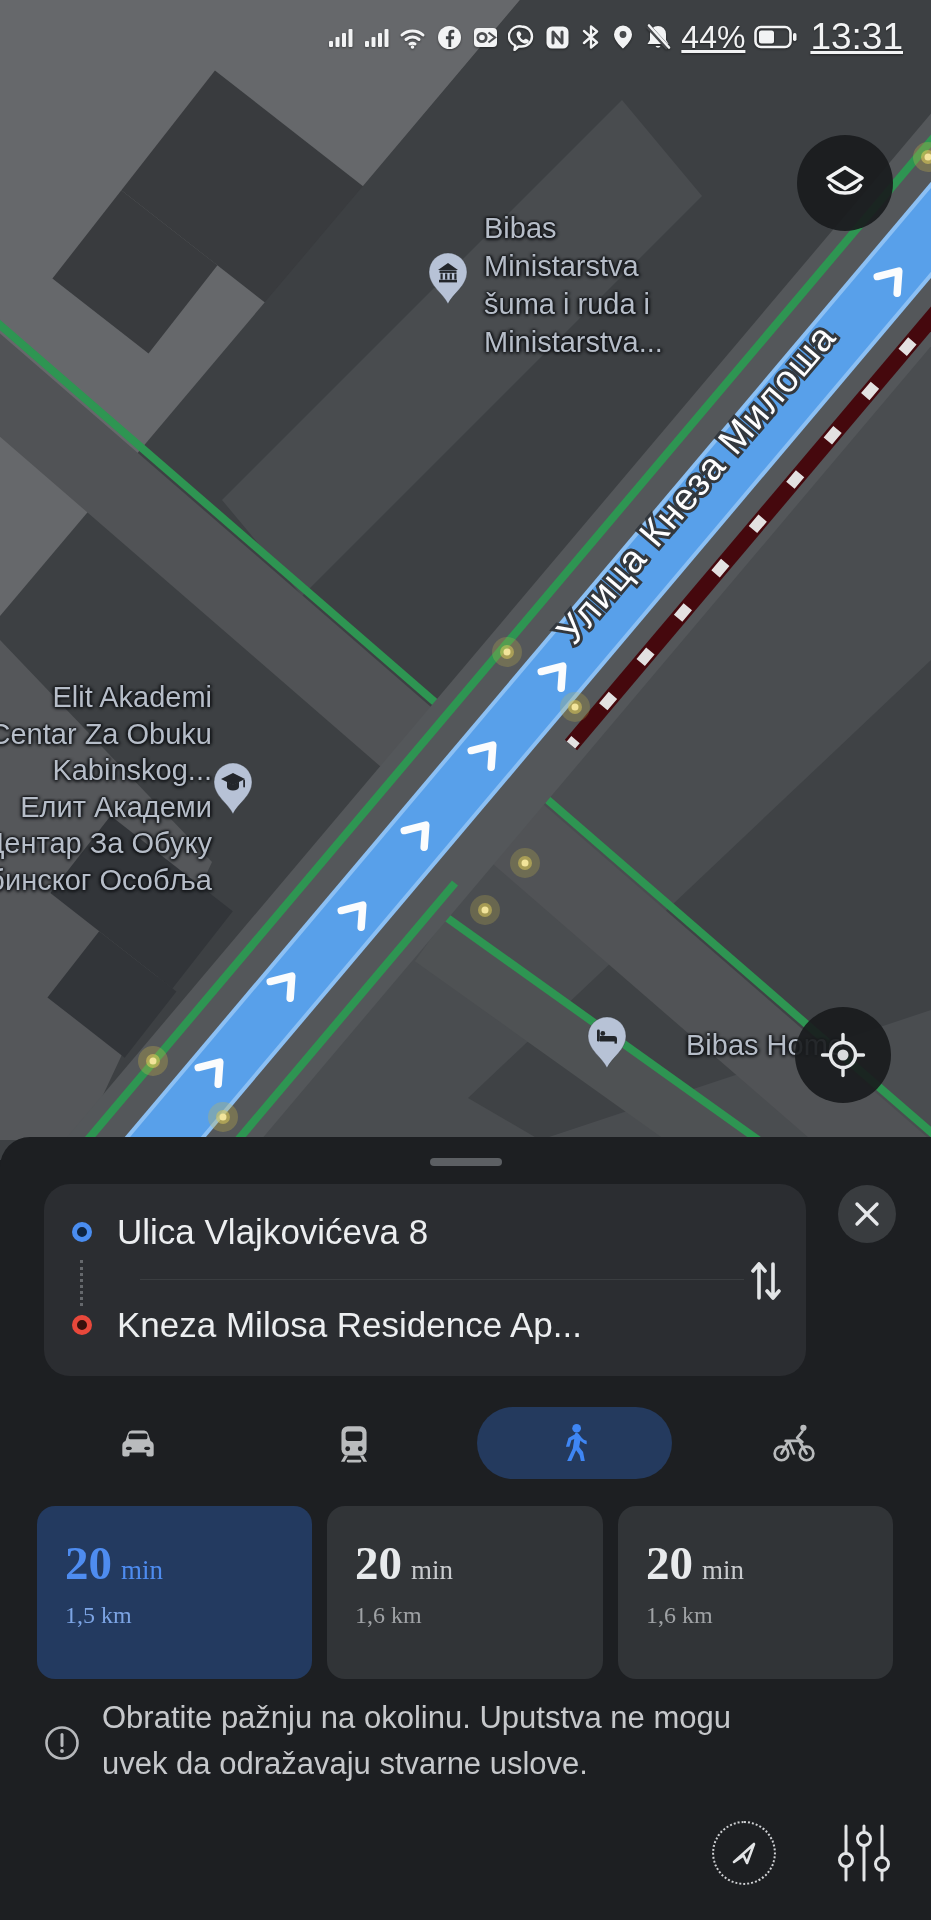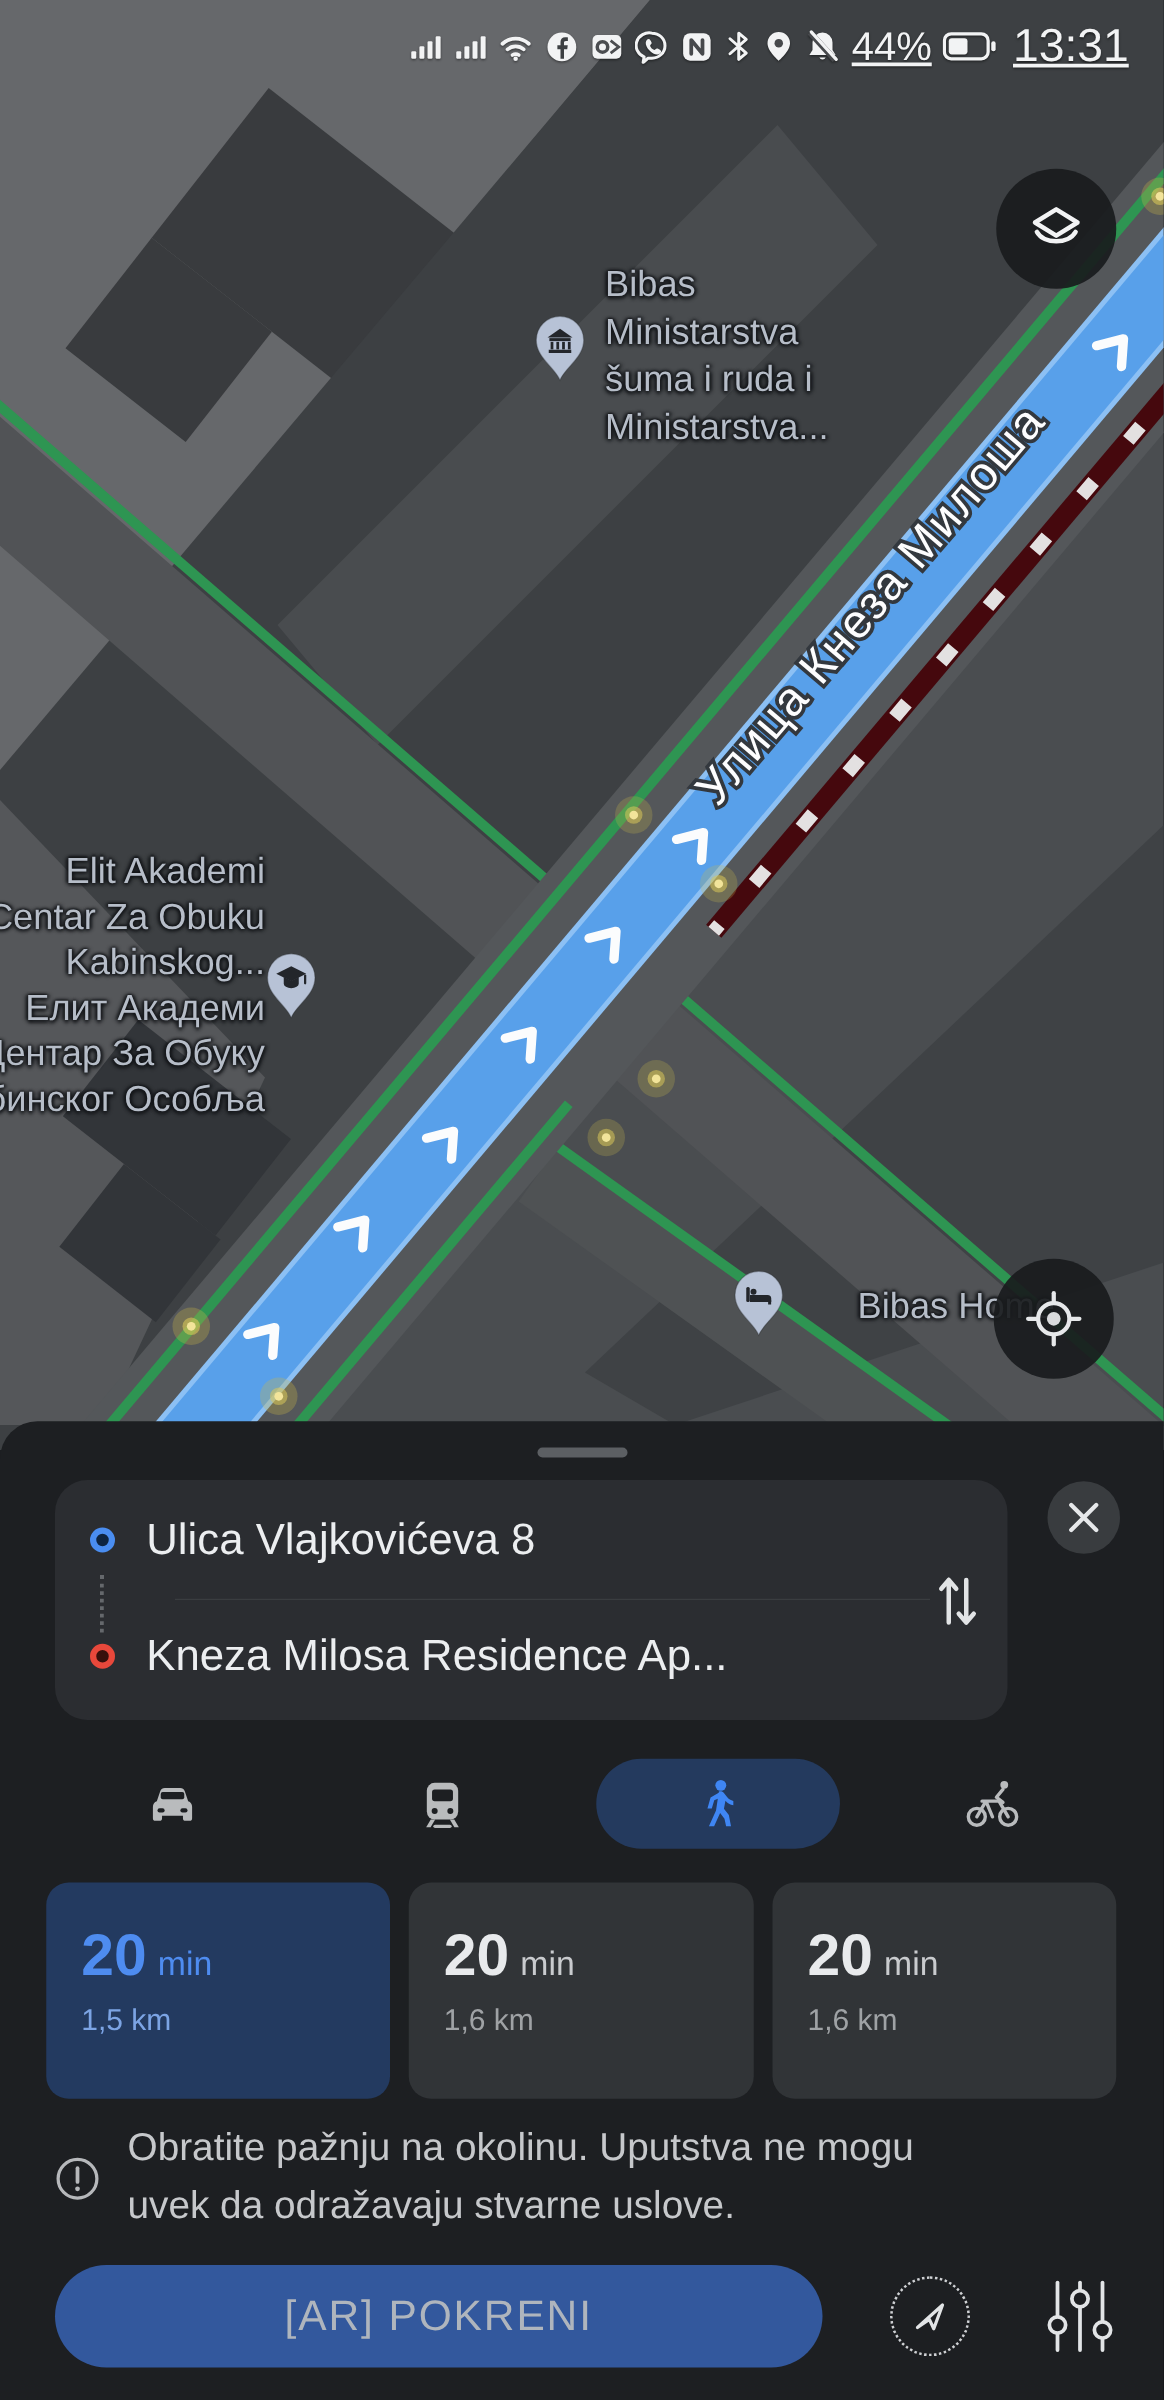--- a/index.html
+++ b/index.html
@@ -37,21 +37,21 @@
   .dot.dest{border:5.5px solid #e8483b;background:#38100c;}
   .connector{position:absolute;left:36px;top:76px;height:46px;border-left:3px dotted #65686c;}
   .rc-divider{position:absolute;left:96px;right:62px;top:95px;height:1px;background:#3a3d40;}
 
   .modes{position:absolute;left:0;top:270px;width:100%;height:72px;}
   .mode{position:absolute;top:0;width:120px;height:72px;display:flex;align-items:center;justify-content:center;}
   .mode-pill{position:absolute;left:477px;top:0;width:195px;height:72px;border-radius:36px;background:#243a5e;
              display:flex;align-items:center;justify-content:center;}
 
   .opt-card{position:absolute;top:369px;height:173px;border-radius:18px;background:#313437;box-sizing:border-box;
-            padding:30px 0 0 28px;}
+            padding:30px 0 0 28px;font-family:Liberation Serif, serif;}
   .opt-card.sel{background:#233a60;}
   .opt-dur{display:flex;align-items:baseline;gap:9px;}
   .opt-num{font-size:47px;font-weight:700;color:#e8eaec;}
   .opt-unit{font-size:27px;font-weight:500;color:#c9cbce;}
   .opt-dist{margin-top:12px;font-size:24px;color:#9fa2a5;}
   .opt-card.sel .opt-num,.opt-card.sel .opt-unit{color:#4e8cf0;}
   .opt-card.sel .opt-dist{color:#7ca4e4;}
 
   .warning{position:absolute;left:42px;top:558px;width:848px;display:flex;gap:20px;align-items:center;
            color:#c6c8cb;font-size:31px;line-height:46px;}
@@ -373,23 +373,20 @@
         <circle cx="20" cy="20" r="15.5" fill="none" stroke="#b6b8bb" stroke-width="2.6"></circle>
         <line x1="20" y1="11.5" x2="20" y2="22.5" stroke="#b6b8bb" stroke-width="3" stroke-linecap="round"></line>
         <circle cx="20" cy="28" r="1.9" fill="#b6b8bb"></circle>
       </svg>
       <div class="w-lines">
         <div>Obratite pažnju na okolinu. Uputstva ne mogu</div>
         <div>uvek da odražavaju stvarne uslove.</div>
       </div>
     </div>
 
-    <div class="ar-btn">
-      <span>[AR] POKRENI</span>
-    </div>
     <div class="nav-chip">
       <svg width="34" height="34" viewBox="0 0 34 34" fill="none" stroke="#e2e4e6" stroke-width="2.6" stroke-linejoin="round">
         <path d="M7,26 L27,8 L20,27 L16.5,19.5 Z"></path>
       </svg>
     </div>
     <div class="tune-chip">
       <svg width="60" height="62" viewBox="0 0 60 62" fill="none" stroke="#e2e4e6" stroke-width="3" stroke-linecap="round">
         <line x1="12" y1="4" x2="12" y2="58"></line>
         <line x1="30" y1="4" x2="30" y2="58"></line>
         <line x1="48" y1="4" x2="48" y2="58"></line>

